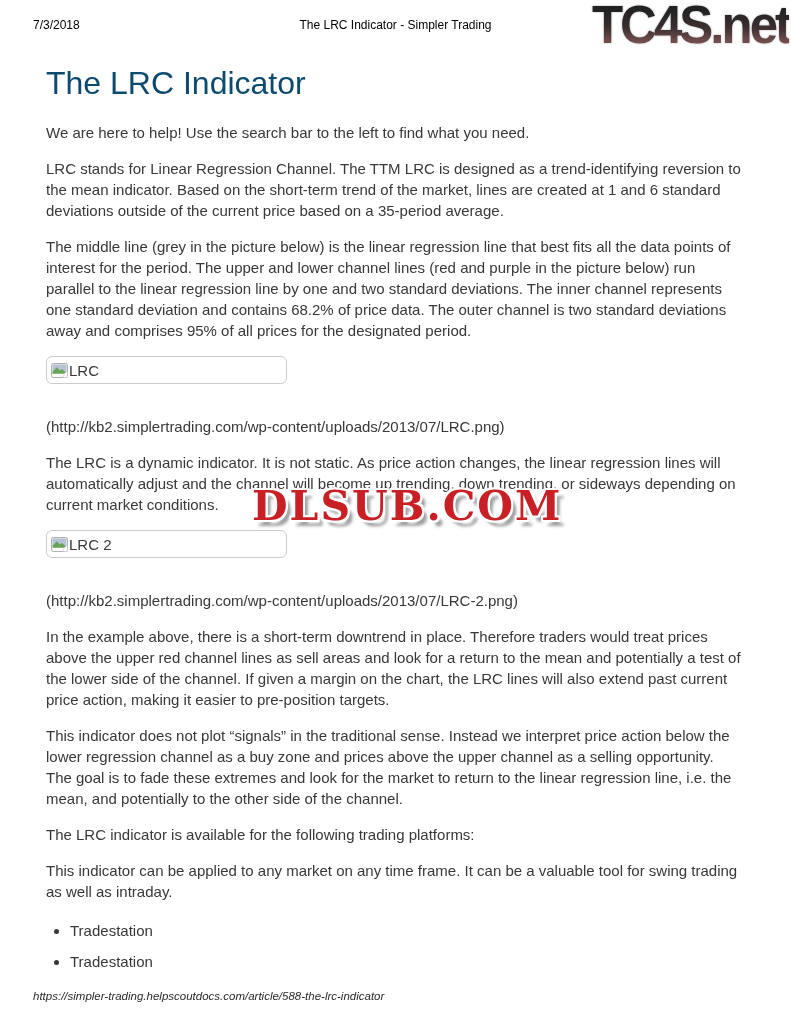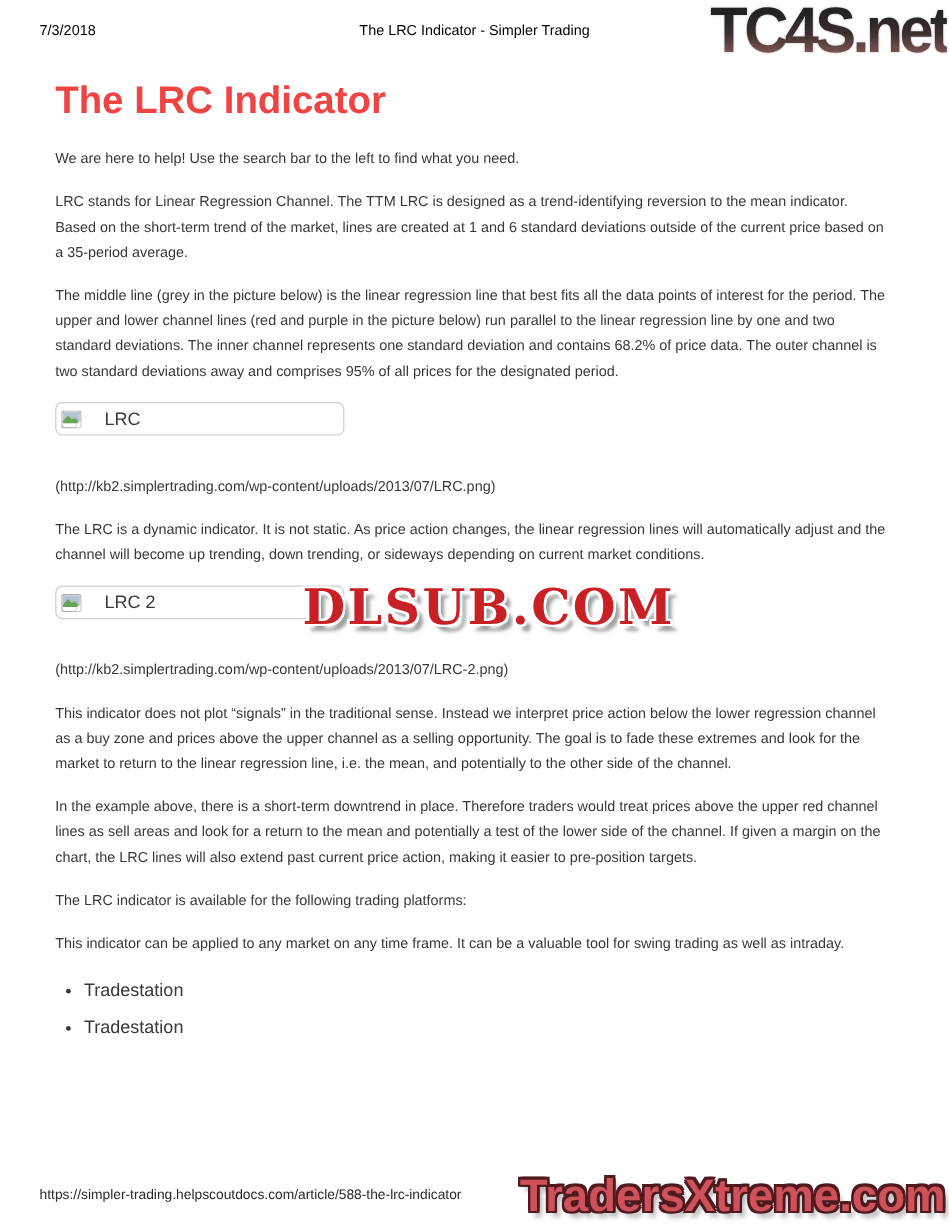--- a/index.html
+++ b/index.html
@@ -18,35 +18,35 @@
     font-size:51px;font-weight:bold;letter-spacing:-3px;line-height:48px;
     background:linear-gradient(180deg,#222222 20%,#3c2f2f 55%,#8a5c5c 95%);
     -webkit-background-clip:text;background-clip:text;color:transparent;
     transform:scaleY(1.05);transform-origin:top right;
     filter:drop-shadow(0 0 1px #b5b5b5);
   }
 
   
   .article{position:absolute;left:46px;top:56px;width:695px;}
   h1.article-title{
-    margin:10px 0 0 0;font-size:32px;line-height:34px;font-weight:700;color:#ef4444;
+    margin:10px 0 0 0;font-size:32px;line-height:34px;font-weight:400;color:#0c4a6e;
   }
-  .article p{margin:15px 0 0 0;font-size:12px;line-height:21px;color:#383838;}
+  .article p{margin:15px 0 0 0;font-size:15px;line-height:21px;color:#383838;}
   .article p.caption{margin-top:32px;}
   .article p.first{margin-top:22px;}
 
   
   .img-row{margin:15px 0 0 0;}
   .img-box{
     display:inline-flex;align-items:center;
     width:241px;height:28px;box-sizing:border-box;
     border:1px solid #cccccc;border-radius:6px;background:#ffffff;
     padding:0 6px 0 4px;
   }
-  .img-box .alt-text{font-size:15px;color:#383838;margin-left:19px;text-align:center;}
+  .img-box .alt-text{font-size:15px;color:#383838;margin-left:1px;text-align:center;}
   .broken-icon{flex:0 0 auto;display:block;}
 
   
   ul.platform-list{margin:18px 0 0 0;padding-left:24px;}
   ul.platform-list li{font-size:15px;line-height:21px;margin-bottom:10px;color:#383838;}
 
   
   .wm-dlsub{
     position:absolute;left:252px;top:487px;z-index:5;
     font-family:"DejaVu Serif", serif;font-weight:bold;
@@ -59,21 +59,21 @@
   .wm-traders{
     position:absolute;right:3px;top:976px;z-index:5;
     font-weight:bold;font-size:38px;line-height:42px;letter-spacing:0px;color:#cd5259;
     text-shadow:
       -2px -2px 0 #4e1a1e, 2px -2px 0 #4e1a1e, -2px 2px 0 #4e1a1e, 2px 2px 0 #4e1a1e,
       -2px 0 0 #4e1a1e, 2px 0 0 #4e1a1e, 0 -2px 0 #4e1a1e, 0 2px 0 #4e1a1e,
       4px 5px 4px rgba(170,170,170,0.9);
   }
 
   
-  .print-footer-url{position:absolute;left:33px;top:990px;font-size:11.5px;color:#2a2a2a;}
+  .print-footer-url{position:absolute;left:33px;top:990px;font-size:11.5px;color:#2a2a2a;font-style:italic;}
 </style>
 </head>
 <body>
 
 <div class="page">
 
   <div class="print-header">
     <span class="print-date">7/3/2018</span>
     <span class="print-doc-title">The LRC Indicator - Simpler Trading</span>
   </div>
@@ -107,29 +107,28 @@
           <rect x="0.5" y="0.5" width="17" height="15" rx="2" fill="#fdfdfd" stroke="#a8a8a8"></rect>
           <rect x="1.5" y="1.5" width="15" height="8" fill="#b4c4d4"></rect>
           <path d="M1.5 9.5 L6 4.5 L9.5 8 L11.5 6.5 L16.5 10.5 L16.5 11.5 L1.5 11.5 Z" fill="#67a455"></path>
           <path d="M12.5 15.5 L17.5 15.5 L17.5 8.5 L14.5 11 Z" fill="#ffffff" stroke="#c0c0c0" stroke-width="0.6"></path>
         </svg>
         <span class="alt-text">LRC 2</span>
       </span>
     </div>
     <p class="caption">(http://kb2.simplertrading.com/wp-content/uploads/2013/07/LRC-2.png)</p>
 
+    <p>In the example above, there is a short-term downtrend in place. Therefore traders would treat prices above the upper red channel lines as sell areas and look for a return to the mean and potentially a test of the lower side of the channel. If given a margin on the chart, the LRC lines will also extend past current price action, making it easier to pre-position targets.</p>
     <p>This indicator does not plot “signals” in the traditional sense. Instead we interpret price action below the lower regression channel as a buy zone and prices above the upper channel as a selling opportunity. The goal is to fade these extremes and look for the market to return to the linear regression line, i.e. the mean, and potentially to the other side of the channel.</p>
-    <p>In the example above, there is a short-term downtrend in place. Therefore traders would treat prices above the upper red channel lines as sell areas and look for a return to the mean and potentially a test of the lower side of the channel. If given a margin on the chart, the LRC lines will also extend past current price action, making it easier to pre-position targets.</p>
     <p>The LRC indicator is available for the following trading platforms:</p>
     <p>This indicator can be applied to any market on any time frame. It can be a valuable tool for swing trading as well as intraday.</p>
 
     <ul class="platform-list">
       <li>Tradestation</li>
       <li>Tradestation</li>
     </ul>
   </div>
 
   <div class="wm-dlsub">DLSUB.COM</div>
-  <div class="wm-traders">TradersXtreme.com</div>
 
   <div class="print-footer-url">https://simpler-trading.helpscoutdocs.com/article/588-the-lrc-indicator</div>
 
 </div>
 
 </body></html>

